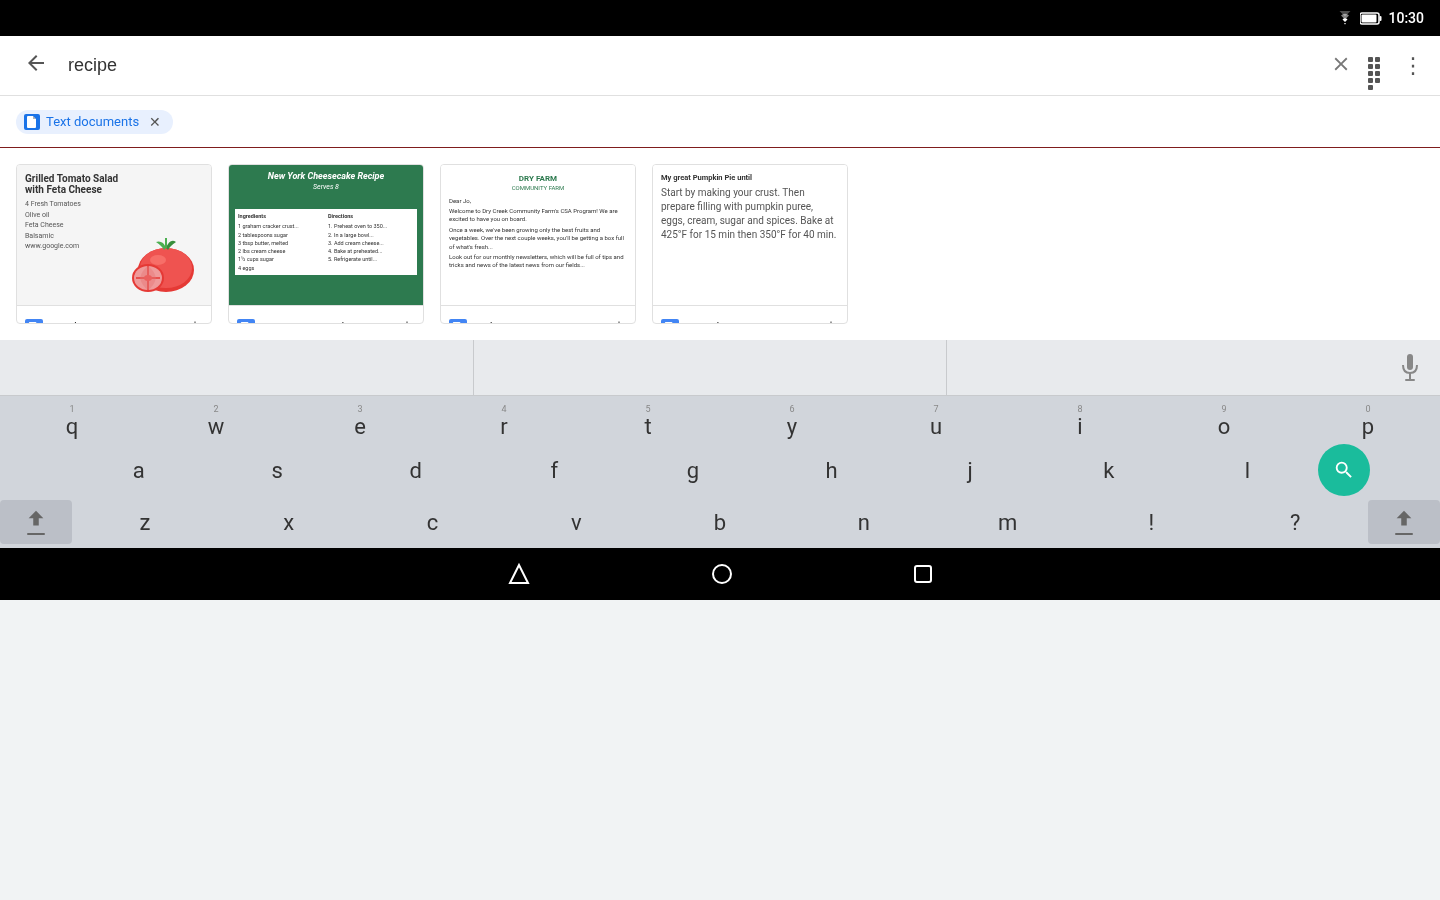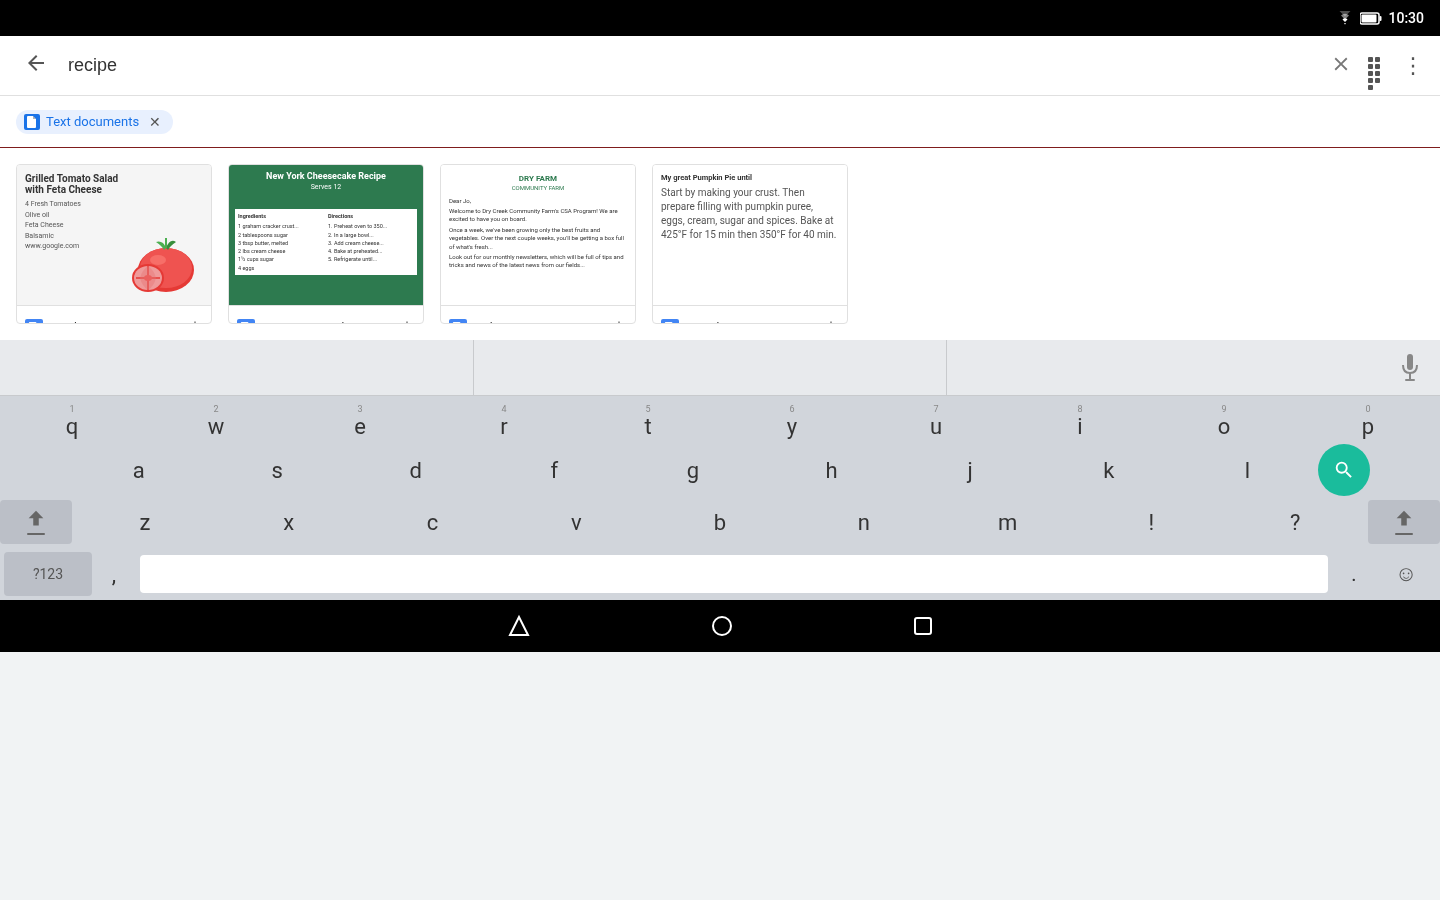--- a/index.html
+++ b/index.html
@@ -441,21 +441,21 @@
           <rect x="2" y="8.5" width="6" height="1" fill="rgba(255,255,255,0.8)"></rect>
         </svg>
       </div>
       <span class="card-title">A Delicio...recipe</span>
       <span class="more-icon">⋮</span>
     </div>
   </div>
 
   <div class="result-card">
     <div class="card-thumb" style="background:#2d7a4f; padding:6px; height:140px;">
-      <div style="color:white; font-size:9px; font-weight:bold; text-align:center; margin-bottom:18px;">New York Cheesecake Recipe<br><span style="font-weight:normal; font-size:7px;">Serves 12</span></div>
+      <div style="color:white; font-size:9px; font-weight:bold; text-align:center; margin-bottom:18px;font-style:italic;">New York Cheesecake Recipe<br><span style="font-weight:normal; font-size:7px;">Serves 8</span></div>
       <div style="background:white; padding:3px; display:flex; gap:4px; font-size:5.5px; color:#333; line-height:1.5;">
         <div style="flex:1;">
           <div style="font-weight:bold; margin-bottom:2px;">Ingredients</div>
           <div>1 graham cracker crust...</div>
           <div>2 tablespoons sugar</div>
           <div>3 tbsp butter, melted</div>
           <div>2 lbs cream cheese</div>
           <div>1½ cups sugar</div>
           <div>4 eggs</div>
         </div>
@@ -625,27 +625,20 @@
     <div class="kb-key">?</div>
 
     <div class="kb-key special backspace" style="min-width:72px; max-width:80px; flex:0 0 72px; display:flex; flex-direction:column; align-items:center; justify-content:center;">
       <svg width="22" height="22" viewBox="0 0 24 24" fill="#666">
         <path d="M12 2L4 10h5v8h6v-8h5L12 2z"></path>
       </svg>
       <div style="width:18px; height:2px; background:#666; margin-top:2px; border-radius:1px;"></div>
     </div>
   </div>
 
-  <div class="kb-bottom-row">
-    <div class="kb-key" style="min-width:80px; max-width:100px; flex:0 0 88px; background:#bbbfc7; border-radius:4px; font-size:14px; color:#555; display:flex; align-items:center; justify-content:center;">?123</div>
-    <div class="kb-key" style="min-width:44px; max-width:52px; flex:0 0 44px; font-size:22px; color:#333;">,</div>
-    <div class="kb-spacebar"></div>
-    <div class="kb-period">.</div>
-    <div class="kb-emoji" style="font-size:22px; color:#555;">☺</div>
-  </div>
 </div>
 
 <div class="nav-bar">
   <div class="nav-icon">
     <svg width="24" height="24" viewBox="0 0 24 24" fill="none" stroke="white" stroke-width="2">
       <polygon points="12,3 3,21 21,21" fill="none"></polygon>
     </svg>
   </div>
   <div class="nav-icon">
     <svg width="22" height="22" viewBox="0 0 22 22">

